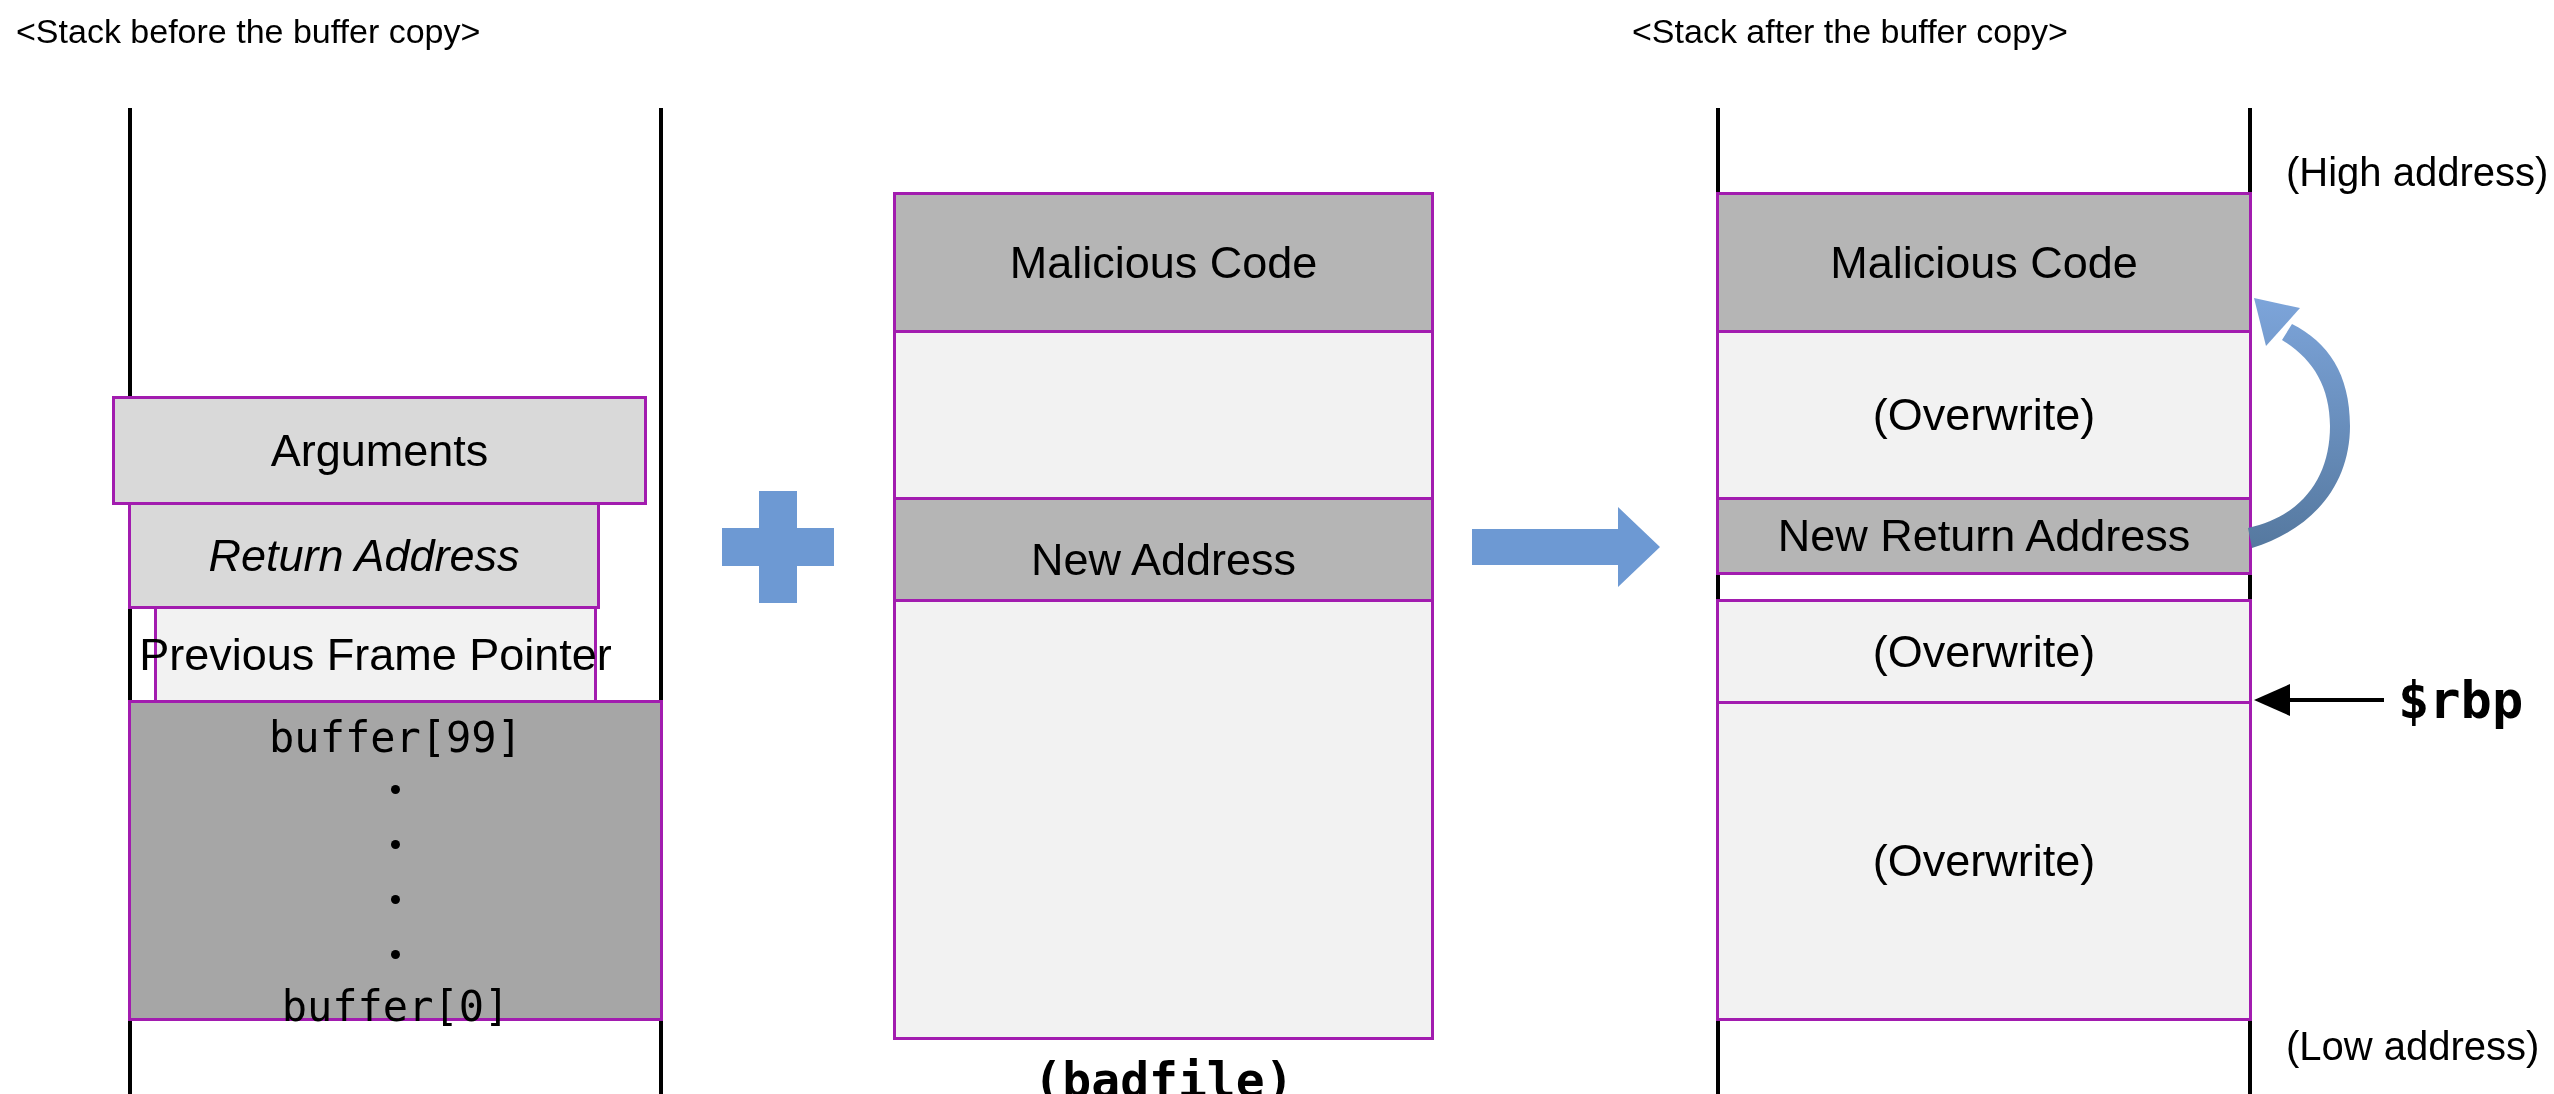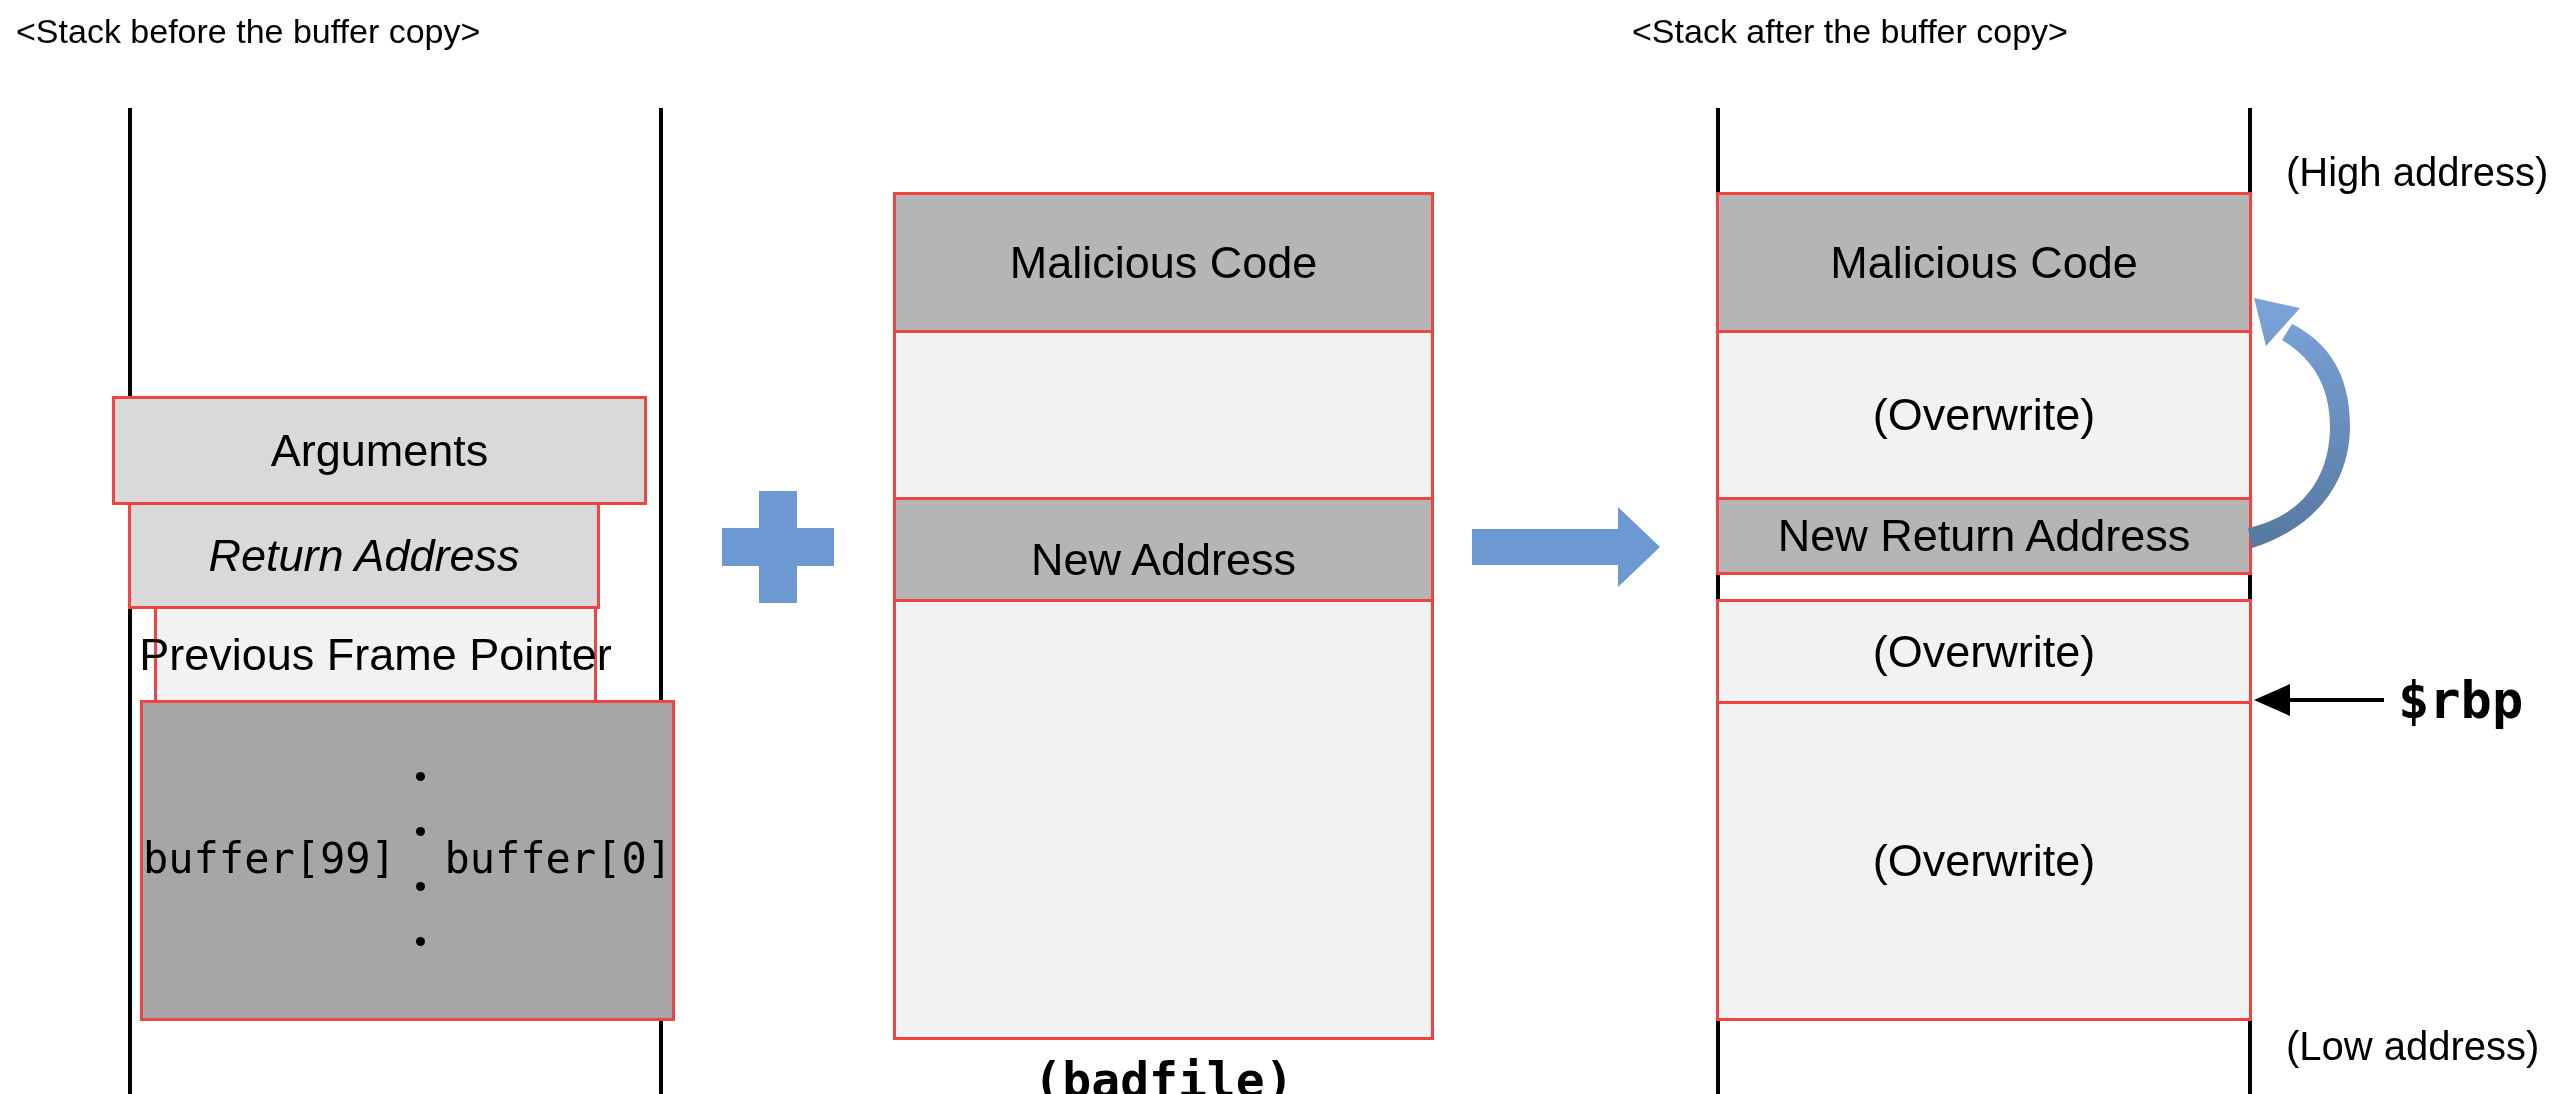--- a/index.html
+++ b/index.html
@@ -7,36 +7,36 @@
     width:2554px;height:1094px;position:relative;overflow:hidden;
     background:#ffffff;font-family:"Liberation Sans",sans-serif;color:#000;
   }
   .title{position:absolute;top:12px;font-size:34px;letter-spacing:0;white-space:nowrap;}
   #title-before{left:16px;}
   #title-after{left:1632px;}
 
   .vline{position:absolute;top:108px;height:986px;width:4px;background:#000;}
 
   .cell{
-    position:absolute;box-sizing:border-box;border:3px solid #ef4444;
+    position:absolute;box-sizing:border-box;border:3px solid #a21caf;
     display:flex;align-items:center;justify-content:center;
     font-size:45px;white-space:nowrap;
   }
   .g-med{background:#b5b5b5;}
   .g-light{background:#d9d9d9;}
   .g-faint{background:#f2f2f2;}
   .g-buf{background:#a6a6a6;}
 
   
   #cell-args{left:112px;top:396px;width:535px;height:109px;}
   #cell-ret {left:128px;top:502px;width:472px;height:107px;font-style:italic;}
   #cell-pfp {left:128px;top:606px;width:443px;height:97px;margin-left:26px;}
   #cell-buf {left:128px;top:700px;width:535px;height:321px;
-             flex-direction:row;justify-content:space-between;
-             padding:10px 0 14px 0;font-family:"DejaVu Sans Mono",monospace;font-size:42px;margin-left:12px;}
+             flex-direction:column;justify-content:space-between;
+             padding:10px 0 14px 0;font-family:"DejaVu Sans Mono",monospace;font-size:42px;}
   .dots{display:flex;flex-direction:column;align-items:center;}
   .dot{width:9px;height:9px;border-radius:50%;background:#000;margin:23px 0;}
 
   
   #bad-mc   {left:893px;top:192px;width:541px;height:141px;}
   #bad-e1   {left:893px;top:330px;width:541px;height:170px;}
   #bad-na   {left:893px;top:497px;width:541px;height:125px;}
   #bad-e2   {left:893px;top:599px;width:541px;height:441px;}
   #badfile-caption{
     position:absolute;left:893px;top:1052px;width:541px;text-align:center;

